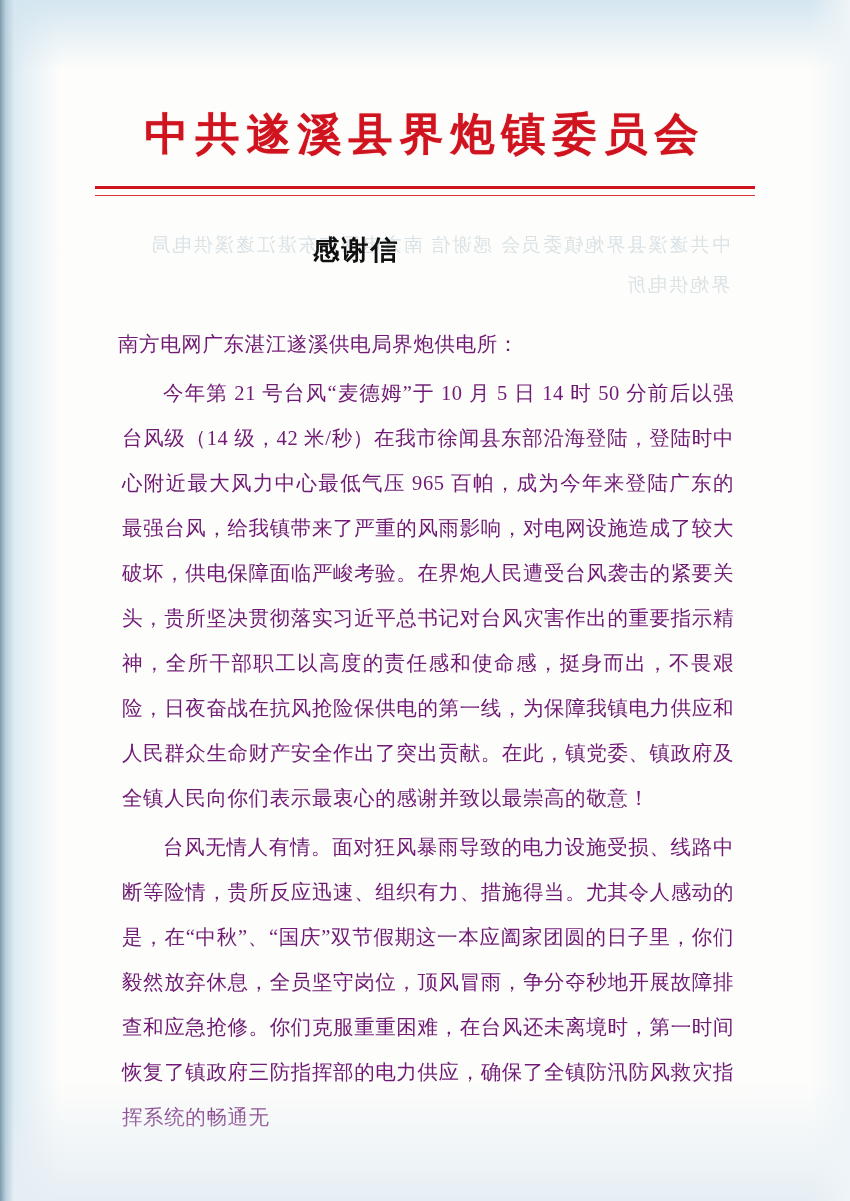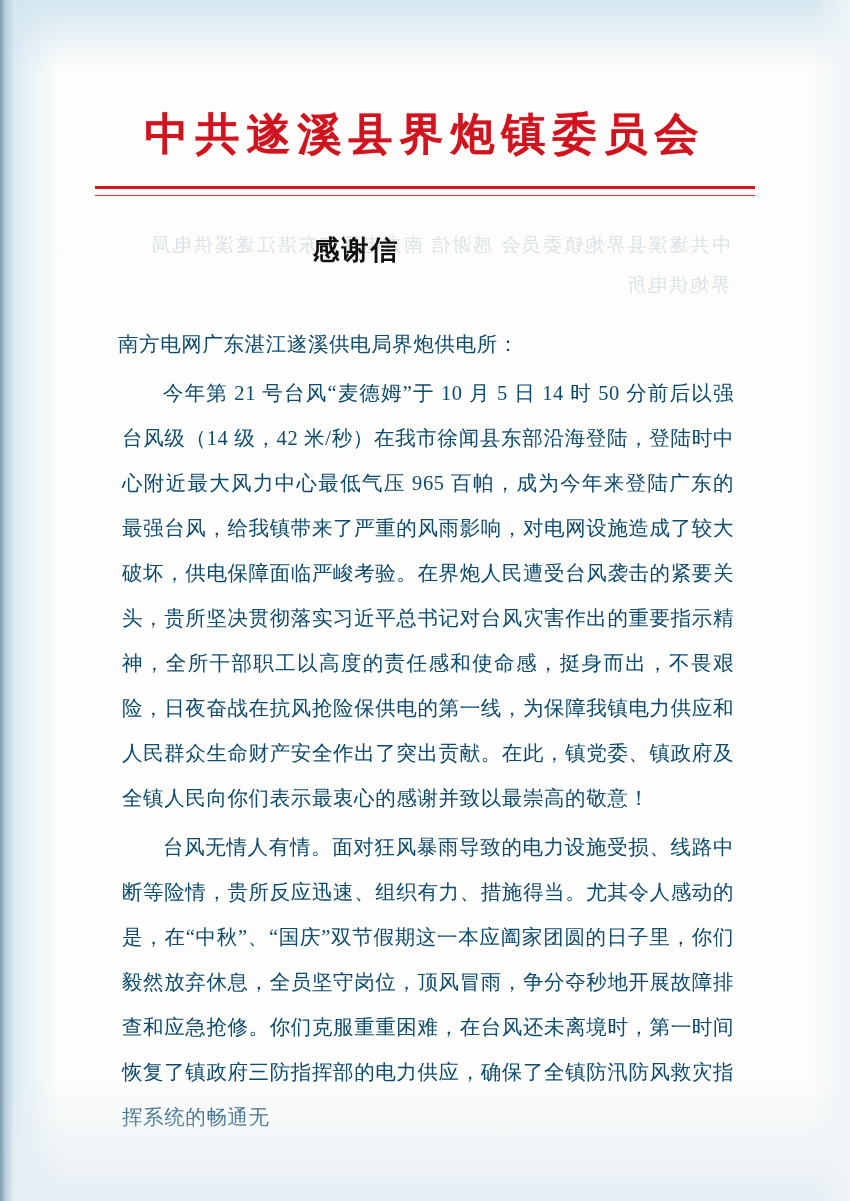--- a/index.html
+++ b/index.html
@@ -96,21 +96,21 @@
     font-size: 27px;
     letter-spacing: 2px;
     color: #101010;
   }
 
   .body-block {
     position: absolute;
     top: 322px;
     left: 118px;
     width: 620px;
-    color: #0c4a6e;
+    color: #701a75;
     font-size: 20.5px;
     line-height: 45px;
     letter-spacing: 0.6px;
     text-align: justify;
   }
   .salutation {
     margin: 0 0 0 0;
     text-indent: 0;
   }
   .para {

